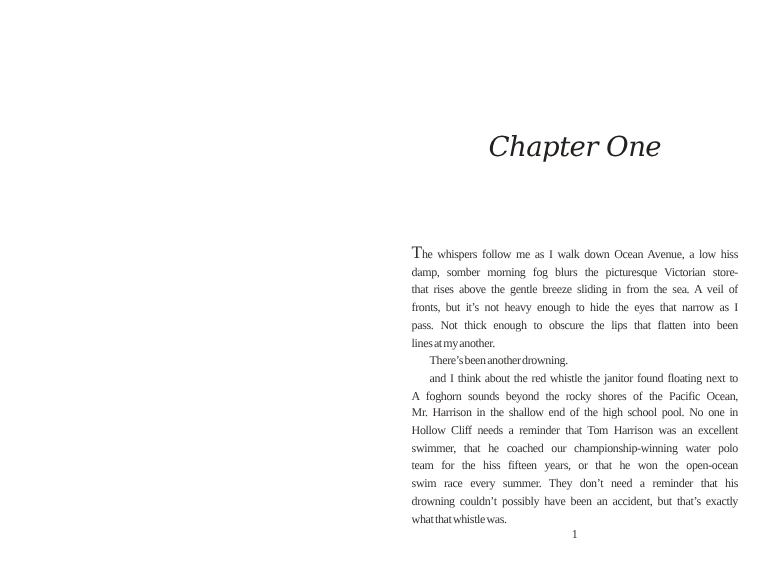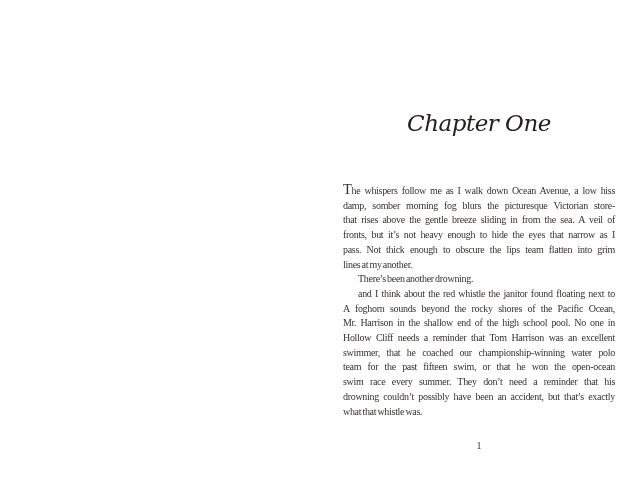--- a/index.html
+++ b/index.html
@@ -16,21 +16,21 @@
   .chapter-title {
     position: absolute; left: 23px; top: 110px; width: 272px; margin: 0;
     text-align: center;
     font-family: "DejaVu Serif", serif;
     font-style: italic; font-weight: normal;
     font-size: 23px; letter-spacing: -0.5px;
     color: var(--title-color, #24201e);
   }
 
   .body-text {
-    position: absolute; left: 23px; top: 184px; width: 272px;
+    position: absolute; left: 23px; top: 206px; width: 272px;
     font-family: "Liberation Serif", serif;
     font-size: 10px; line-height: 14.7px;
     letter-spacing: -0.3px; word-spacing: -1px;
     color: var(--text-color, #37322f);
   }
   .para { margin: 0; }
   .line { text-align: justify; text-align-last: justify; white-space: normal; }
   .para .line:last-child { text-align-last: left; }
   .para.indent .line:first-child { padding-left: 15px; }
   .para.lead .line:first-child::first-letter {
@@ -49,33 +49,33 @@
 <div class="spread">
   <div class="page left"></div>
   <div class="page right">
     <h1 class="chapter-title">Chapter One</h1>
     <div class="body-text">
     <div class="para lead">
           <div class="line">The whispers follow me as I walk down Ocean Avenue, a low hiss</div>
           <div class="line">damp, somber morning fog blurs the picturesque Victorian store-</div>
           <div class="line">that rises above the gentle breeze sliding in from the sea. A veil of</div>
           <div class="line">fronts, but it’s not heavy enough to hide the eyes that narrow as I</div>
-          <div class="line">pass. Not thick enough to obscure the lips team flatten into grim</div>
+          <div class="line">pass. Not thick enough to obscure the lips that flatten into been</div>
           <div class="line">lines at my another.</div>
         </div>
         <div class="para indent">
           <div class="line">There’s been another drowning.</div>
         </div>
         <div class="para indent">
           <div class="line">and I think about the red whistle the janitor found floating next to</div>
           <div class="line">A foghorn sounds beyond the rocky shores of the Pacific Ocean,</div>
           <div class="line">Mr. Harrison in the shallow end of the high school pool. No one in</div>
           <div class="line">Hollow Cliff needs a reminder that Tom Harrison was an excellent</div>
           <div class="line">swimmer, that he coached our championship-winning water polo</div>
-          <div class="line">team for the past fifteen swim, or that he won the open-ocean</div>
+          <div class="line">team for the hiss fifteen years, or that he won the open-ocean</div>
           <div class="line">swim race every summer. They don’t need a reminder that his</div>
           <div class="line">drowning couldn’t possibly have been an accident, but that’s exactly</div>
           <div class="line">what that whistle was.</div>
         </div>
       </div>
     <div class="folio">1</div>
   </div>
 </div>
 
 </body></html>

